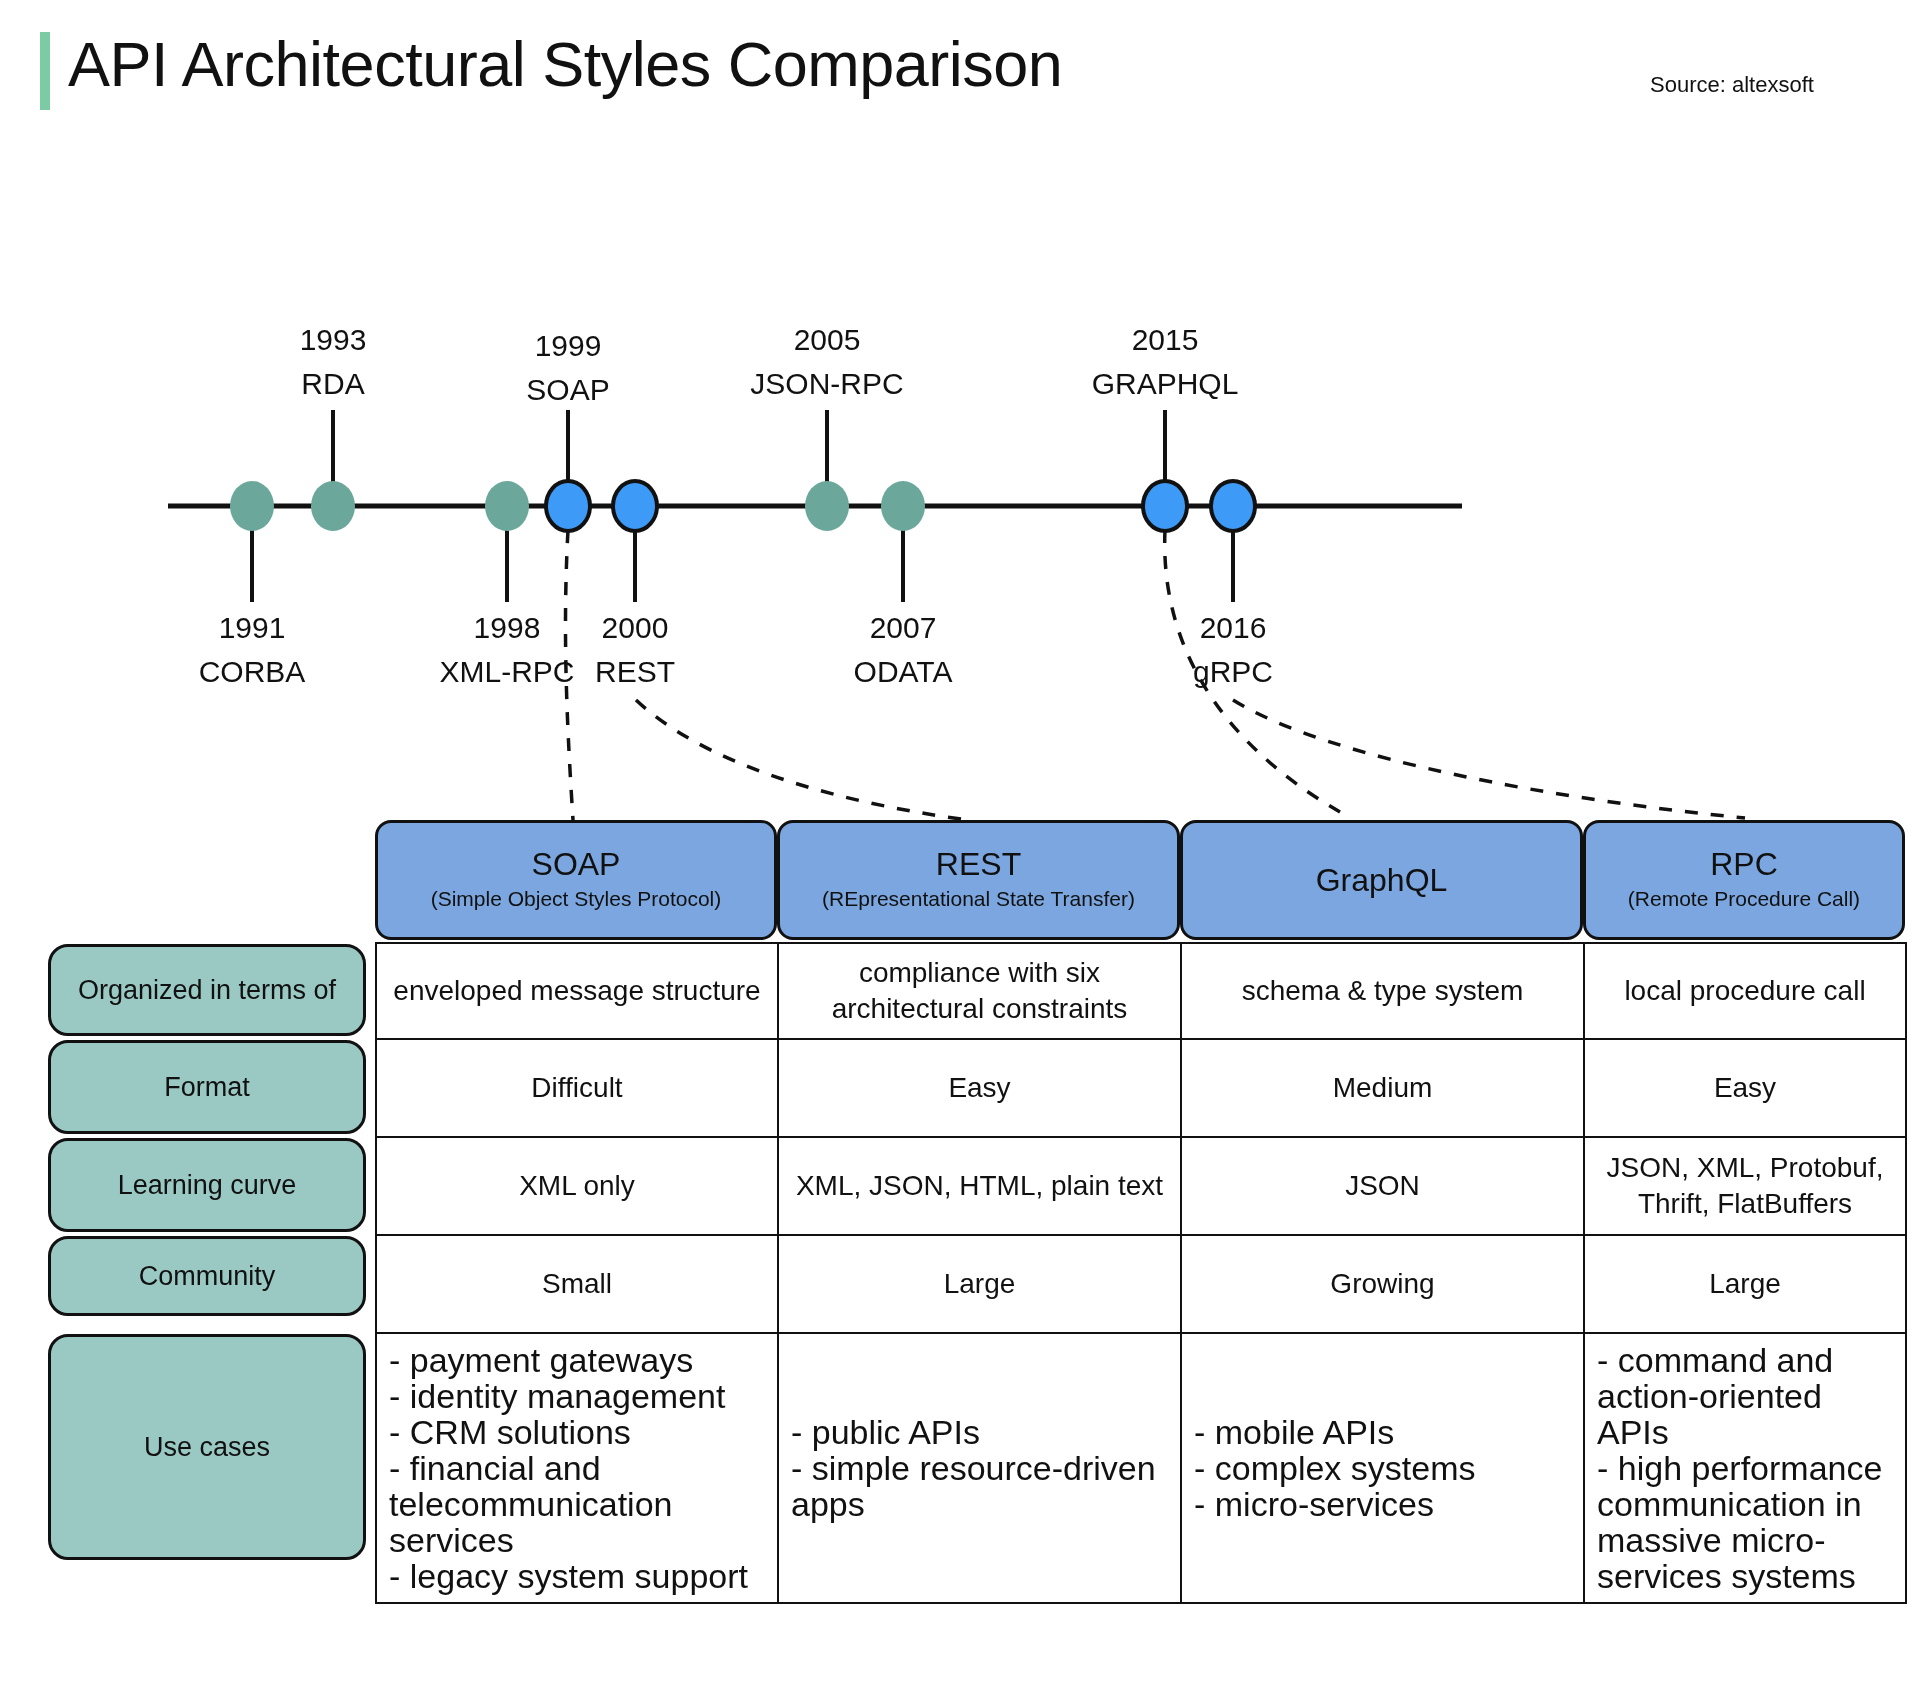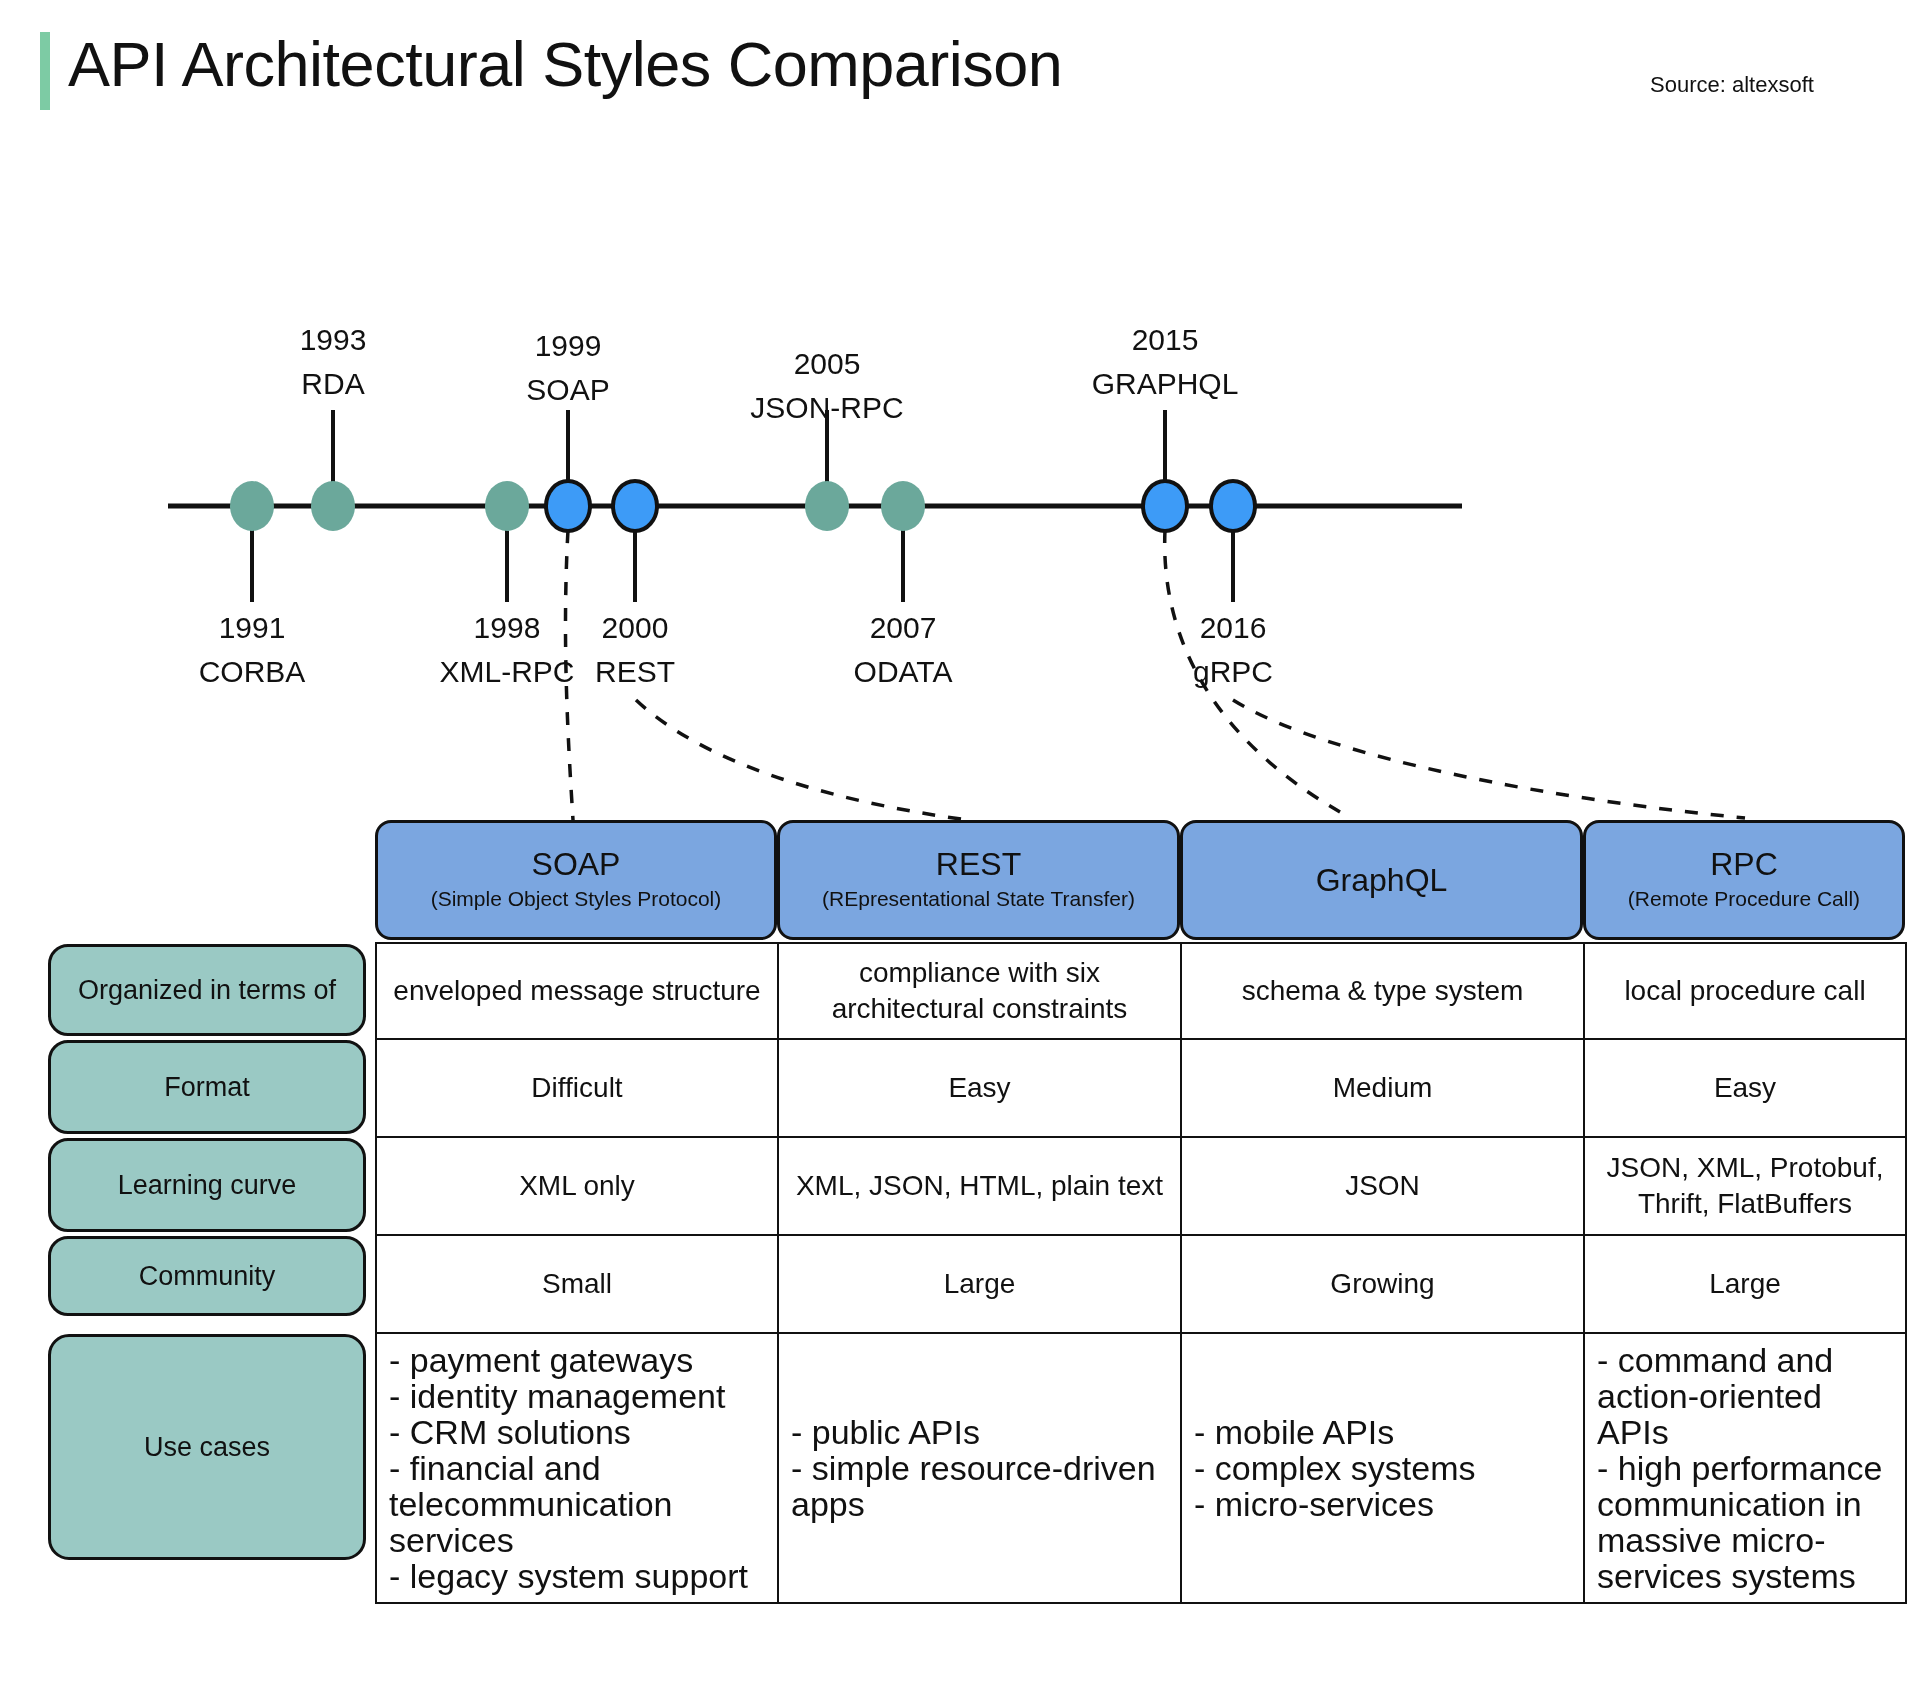--- a/index.html
+++ b/index.html
@@ -220,21 +220,21 @@
         <div>XML-RPC</div>
       </div>
       <div class="tl-label" style="left: 568px; top: 38px; margin-top: 6px;">
         <div>1999</div>
         <div>SOAP</div>
       </div>
       <div class="tl-label" style="left: 635px; top: 326px;">
         <div>2000</div>
         <div>REST</div>
       </div>
-      <div class="tl-label" style="left: 827px; top: 38px; margin-top: 24px;">
+      <div class="tl-label" style="left: 827px; top: 38px;">
         <div>2005</div>
         <div>JSON-RPC</div>
       </div>
       <div class="tl-label" style="left: 903px; top: 326px;">
         <div>2007</div>
         <div>ODATA</div>
       </div>
       <div class="tl-label" style="left: 1165px; top: 38px;">
         <div>2015</div>
         <div>GRAPHQL</div>
@@ -271,21 +271,21 @@
       <div class="ch-name">RPC</div>
       <div class="ch-sub">(Remote Procedure Call)</div>
     </div>
   </div>
 
 <div id="row-labels">
     <div class="row-label" style="top: 2px; height: 92px;">Organized in terms of</div>
     <div class="row-label" style="top: 98px; height: 94px;">Format</div>
     <div class="row-label" style="top: 196px; height: 94px;">Learning curve</div>
     <div class="row-label" style="top: 294px; height: 80px;">Community</div>
-    <div class="row-label" style="top: 392px; height: 226px; border-radius: 21px;">Use cases</div>
+    <div class="row-label" style="top: 392px; height: 226px;">Use cases</div>
   </div>
 
 <table id="table">
   <tbody id="table-body">
       <tr>
         <td style="width: 402px; height: 96px;">enveloped message structure</td>
         <td style="width: 403px; height: 96px;">compliance with six architectural constraints</td>
         <td style="width: 403px; height: 96px;">schema &amp; type system</td>
         <td style="width: 322px; height: 96px;">local procedure call</td>
       </tr>

